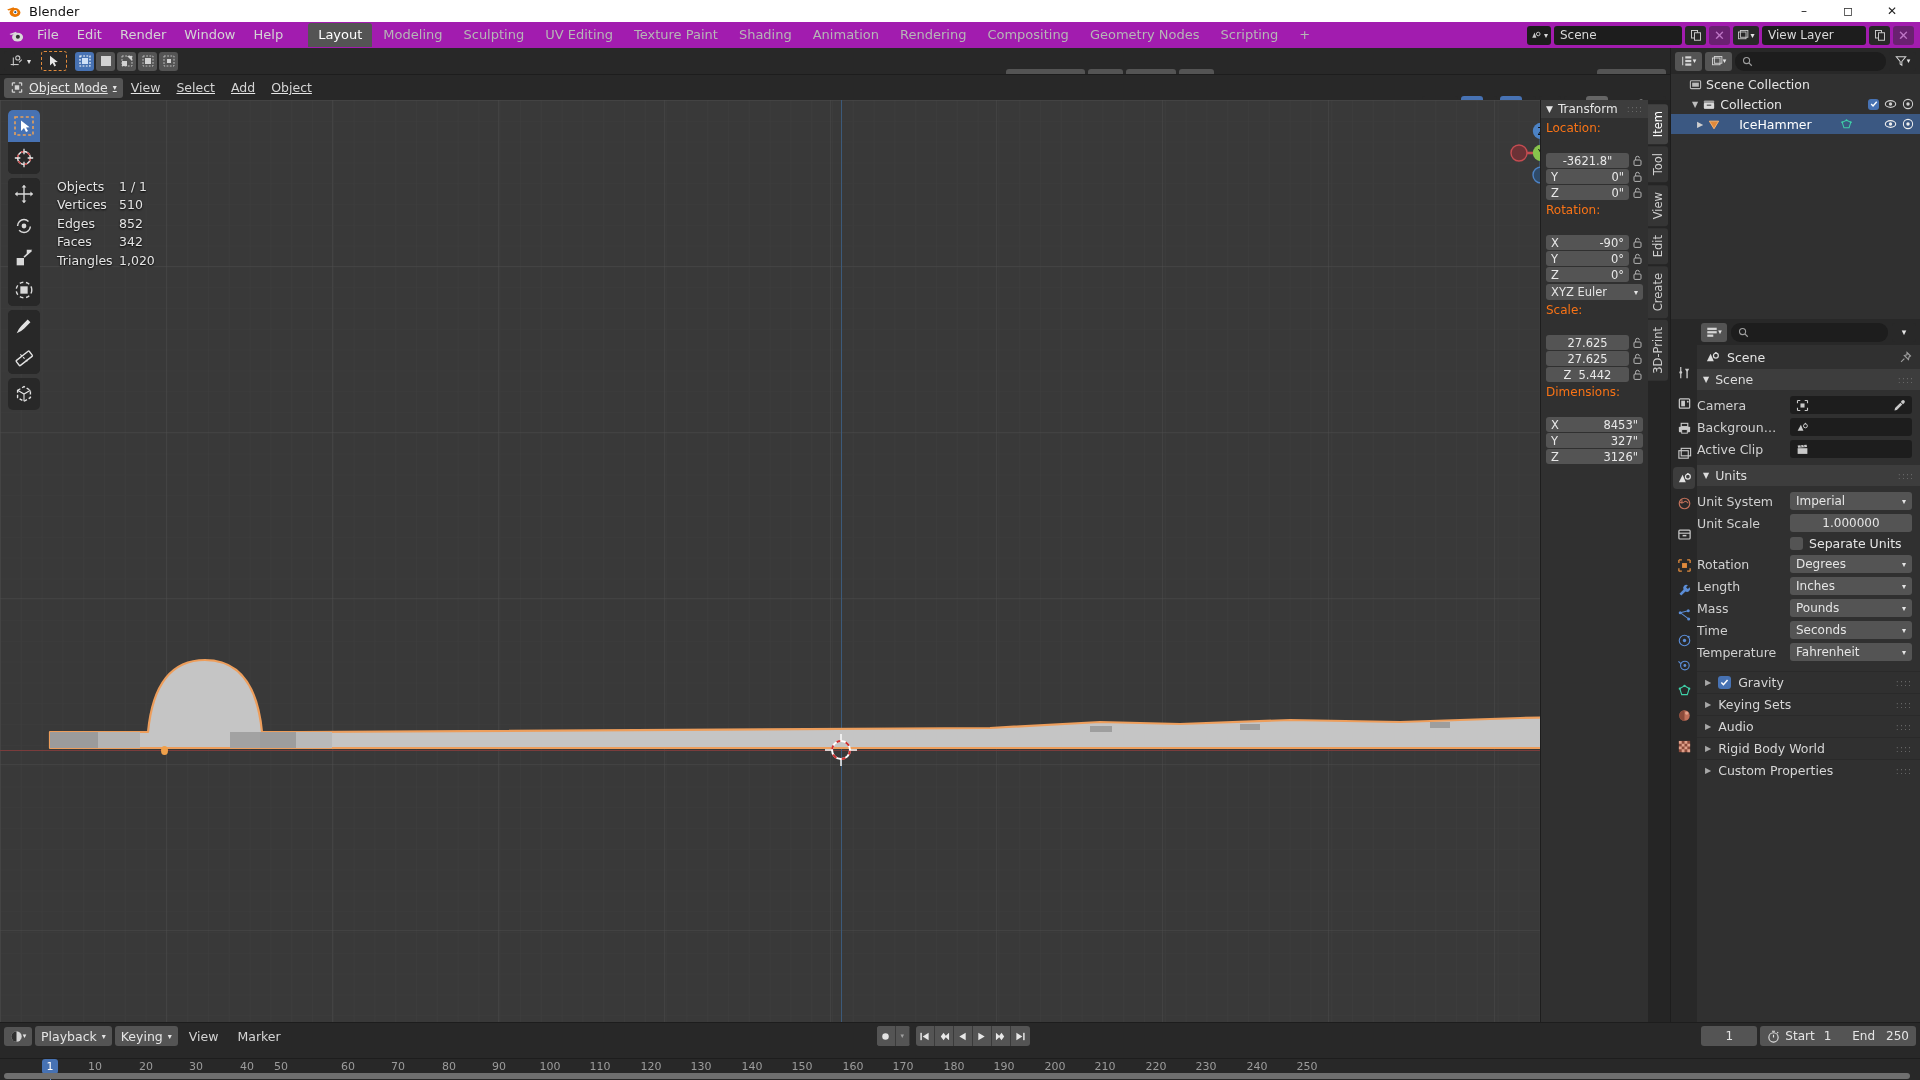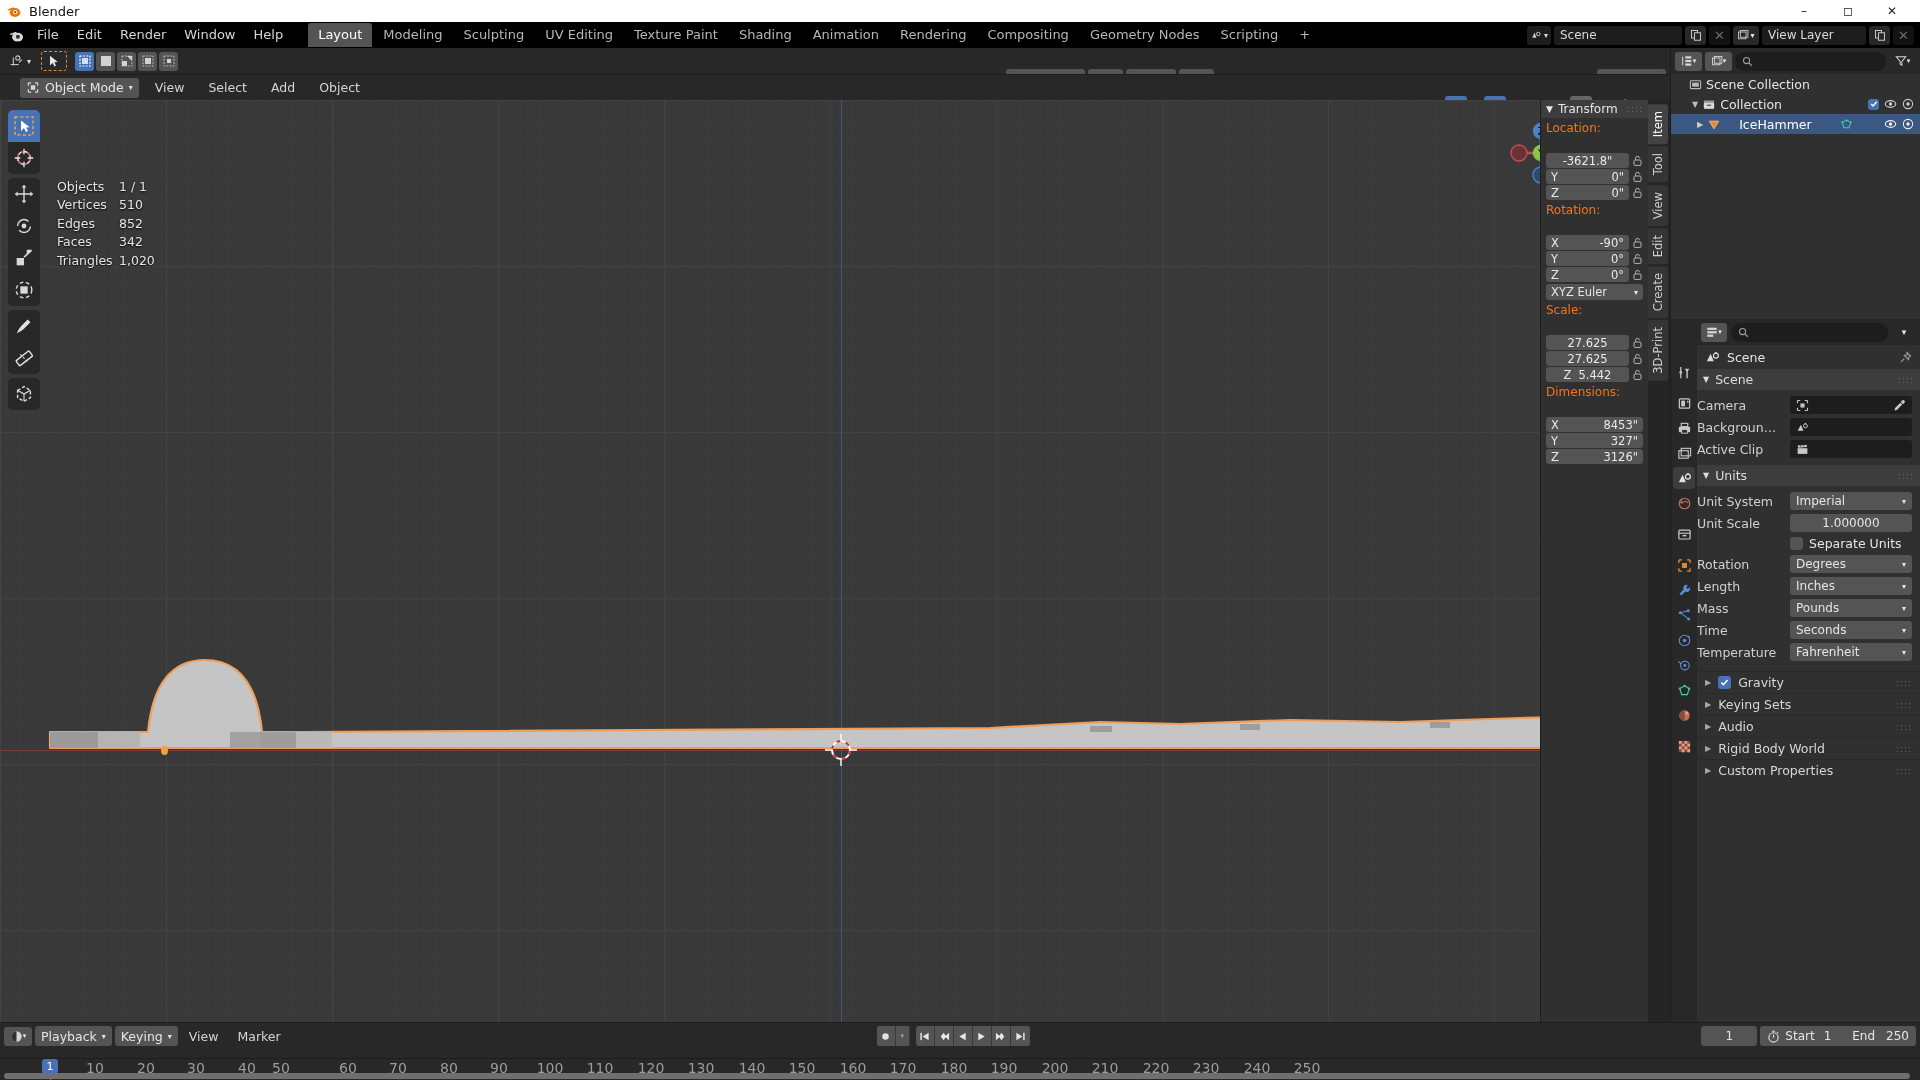--- a/index.html
+++ b/index.html
@@ -9,36 +9,36 @@
     font-family:"DejaVu Sans", sans-serif;
     font-size:13px; color:#e5e5e5;
     -webkit-font-smoothing:antialiased;
   }
   
   .titlebar{height:22px;background:#ffffff;display:flex;align-items:center;padding:0 6px;color:#111;font-size:13px;}
   .titlebar .bl-logo{width:16px;height:16px;margin-right:7px;display:flex;align-items:center;justify-content:center;}
   .titlebar .win-btns{margin-left:auto;display:flex;gap:0;}
   .titlebar .win-btns div{width:44px;height:22px;display:flex;align-items:center;justify-content:center;color:#222;font-size:12px;}
   
-  .topbar{height:26px;background:#000000;display:flex;align-items:center;padding:0 4px;position:relative;}
+  .topbar{height:26px;background:#a21caf;display:flex;align-items:center;padding:0 4px;position:relative;}
   .topbar .logo{width:24px;display:flex;align-items:center;justify-content:center;}
   .menu-item{padding:2px 9px;font-size:13px;color:#d4d4d4;border-radius:3px;line-height:18px;}
   .wstabs{display:flex;margin-left:16px;align-items:center;height:26px;}
   .wstab{padding:3px 10px;font-size:13px;color:#b6b6b6;border-radius:3px 3px 0 0;line-height:18px;margin-right:1px;}
   .wstab.active{background:#545454;color:#fff;}
   .topbar-right{margin-left:auto;display:flex;align-items:center;gap:3px;padding-right:2px;}
   .fld{background:#1d1d1d;border-radius:3px;height:19px;display:flex;align-items:center;padding:0 6px;font-size:12px;color:#d9d9d9;}
   .btn-sq{width:21px;height:19px;background:#282828;border-radius:3px;display:flex;align-items:center;justify-content:center;}
   .btn-sq.dim{opacity:.45;}
   
   .main{display:flex;height:calc(1080px - 22px - 26px - 36px - 22px);}
   
   .vp-col{width:1670px;display:flex;flex-direction:column;background:#303030;}
   .vp-header{height:26px;background:#282828;display:flex;align-items:center;padding:0 4px;gap:2px;flex-shrink:0;}
-  .vp-header2{height:26px;background:#282828;display:flex;align-items:center;padding:0 20px;gap:8px;flex-shrink:0;border-top:1px solid #1d1d1d;}
+  .vp-header2{height:26px;background:#282828;display:flex;align-items:center;padding:0 4px;gap:0;flex-shrink:0;border-top:1px solid #1d1d1d;text-decoration:underline;}
   .tool-sel{display:flex;align-items:center;background:#282828;border-radius:3px;height:20px;padding:0 4px;gap:3px;}
   .sel-mode-grp{display:flex;gap:2px;margin-left:6px;}
   .sel-mode{width:19px;height:19px;border-radius:3px;background:#545454;display:flex;align-items:center;justify-content:center;}
   .sel-mode.active{background:#4772b3;}
   .mode-dd{display:flex;align-items:center;background:#545454;border-radius:3px;height:20px;padding:0 6px;gap:5px;font-size:12.5px;}
   .vp-menu{padding:1px 8px;font-size:12.5px;color:#d4d4d4;border-radius:3px;}
   .vp-right-tools{margin-left:auto;display:flex;align-items:center;gap:3px;margin-top:36px;}
   .pillgrp{display:flex;align-items:center;background:#282828;border-radius:3px;height:20px;}
   .pill{width:22px;height:20px;display:flex;align-items:center;justify-content:center;border-radius:3px;}
   .pill.on{background:#4772b3;}
@@ -112,21 +112,21 @@
   
   .timeline{height:36px;background:#282828;display:flex;flex-direction:column;flex-shrink:0;border-top:1px solid #1d1d1d;}
   .tl-head{height:26px;display:flex;align-items:center;gap:3px;padding:0 4px;}
   .playbar{display:flex;background:#282828;border-radius:3px;overflow:hidden;margin-left:4px;}
   .pb{width:19px;height:20px;display:flex;align-items:center;justify-content:center;background:#545454;border-right:1px solid #3a3a3a;}
   .tl-right{margin-left:auto;display:flex;align-items:center;gap:3px;}
   .tl-num{height:20px;background:#545454;border-radius:3px;display:flex;align-items:center;justify-content:center;font-size:12px;min-width:56px;padding:0 8px;}
   .tl-range{height:20px;background:#545454;border-radius:3px;display:flex;align-items:center;gap:5px;padding:0 7px;font-size:12px;}
   
   .ruler-strip{height:22px;background:#282828;position:relative;overflow:hidden;flex-shrink:0;border-top:1px solid #1d1d1d;}
-  .tick{position:absolute;top:1px;font-size:14px;color:#9c9c9c;transform:translateX(-50%);}
+  .tick{position:absolute;top:1px;font-size:11px;color:#9c9c9c;transform:translateX(-50%);}
   .playhead{position:absolute;top:0;width:16px;height:15px;background:#4772b3;border-radius:3px;display:flex;align-items:center;justify-content:center;font-size:11px;color:#fff;transform:translateX(-50%);}
   .ph-line{position:absolute;top:15px;bottom:-200px;width:1px;background:#5a87c9;}
   svg{display:block;}
 </style>
 </head>
 <body>
 
 <div class="titlebar">
   <span class="bl-logo">
     <svg width="16" height="16" viewBox="0 0 16 16">

